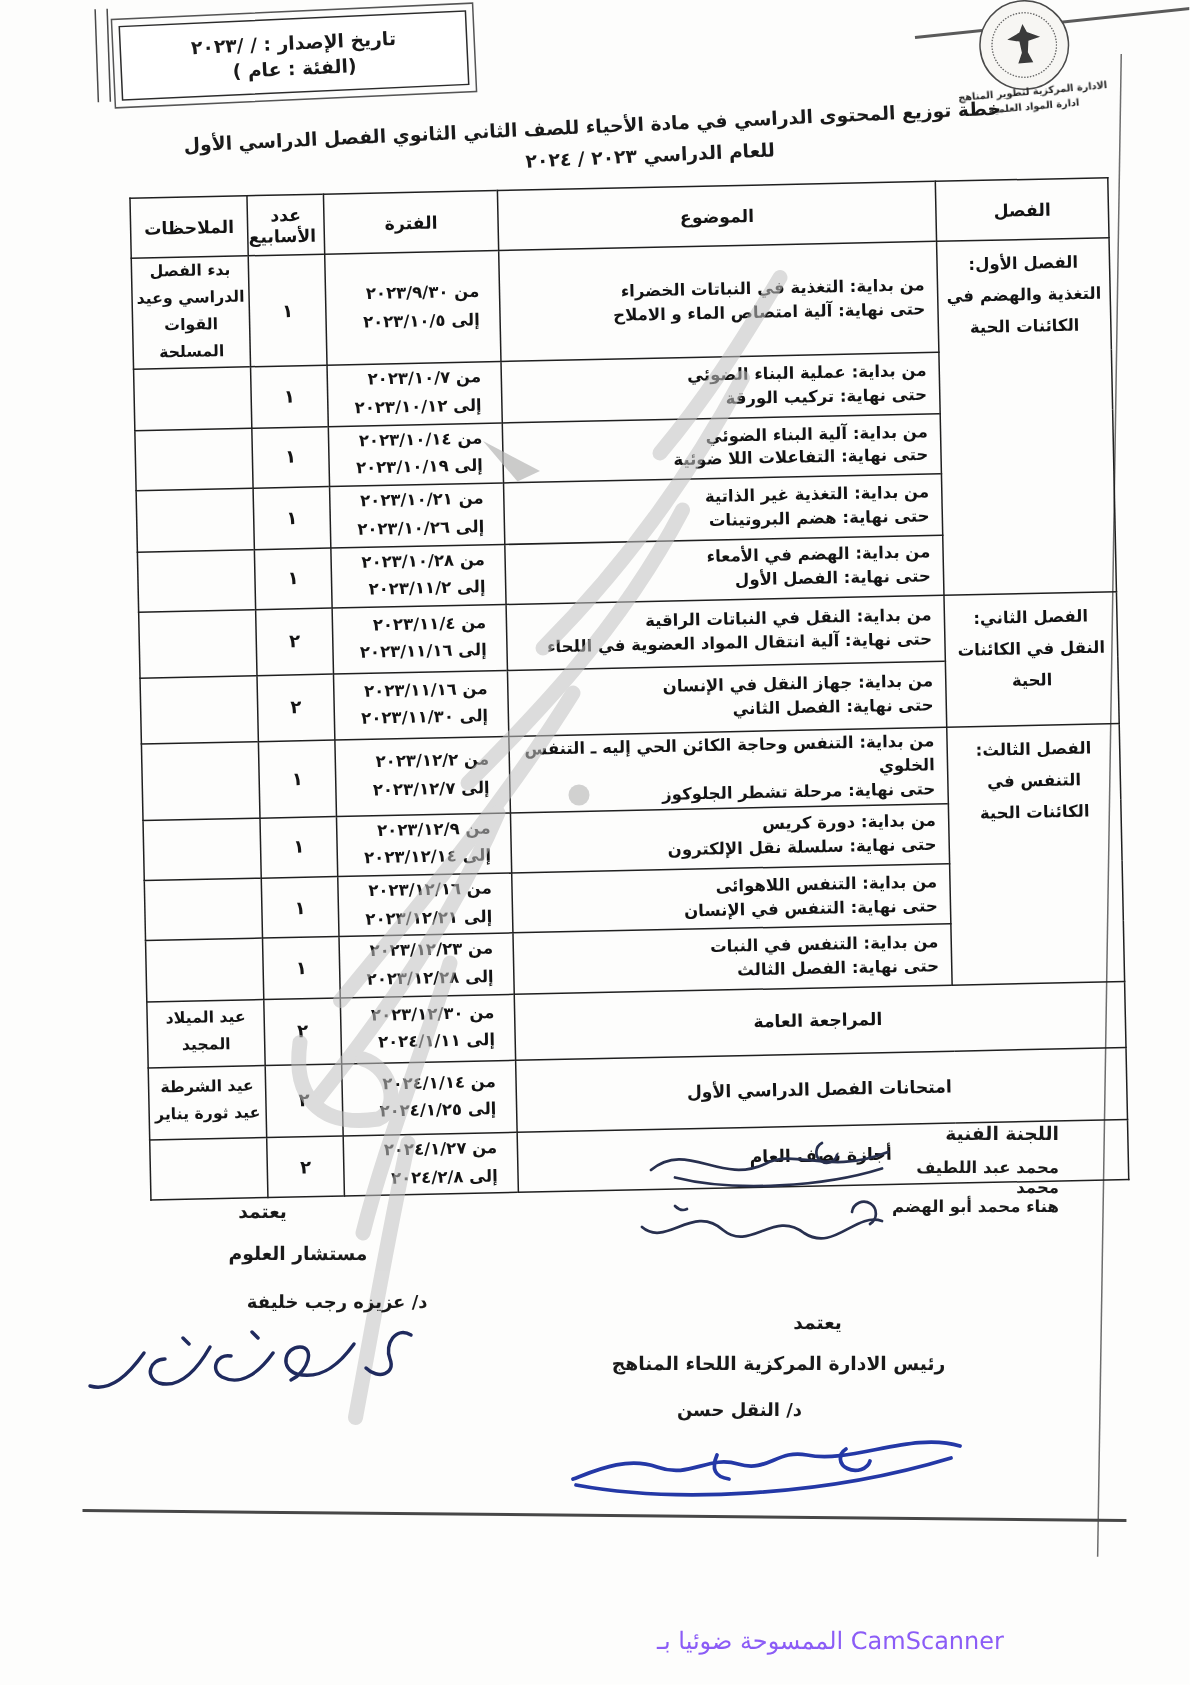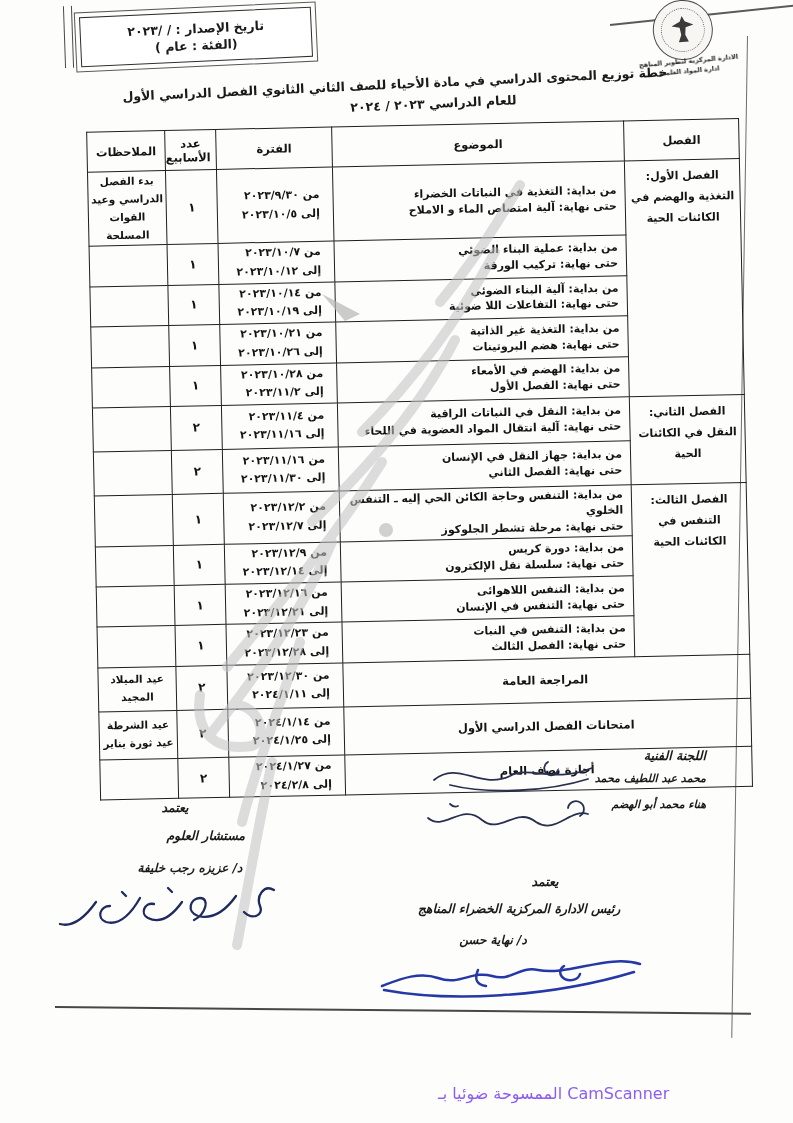--- a/index.html
+++ b/index.html
@@ -40,21 +40,21 @@
   td.topic.merged{text-align:center;font-size:11.5px;}
   td.period{text-align:right;padding-right:13px;line-height:1.7;white-space:nowrap;}
   td.weeks{text-align:center;font-size:12px;}
   td.notes{text-align:center;font-size:10.5px;line-height:1.7;padding:1px 2px;}
   td.chapter{text-align:center;line-height:1.9;vertical-align:top;padding-top:6px;}
 
   
   .watermark{position:absolute;left:0;top:0;pointer-events:none;}
 
   
-  .sig-label{position:absolute;font-weight:bold;direction:rtl;font-style:italic;}
+  .sig-label{position:absolute;font-weight:bold;direction:rtl;}
   .sig-svg{position:absolute;}
   .footer-note{position:absolute;left:438px;top:1084px;width:285px;font-size:16px;color:#8b5cf6;direction:ltr;text-align:left;}
 </style>
 </head>
 <body>
 
 <div class="scan">
 
   <div class="edge-left"></div>
   <div class="tr-line"></div>
@@ -317,35 +317,35 @@
   <svg class="sig-svg" style="left:420px;top:790px;" width="175" height="44" viewBox="0 0 175 44">
     <g fill="none" stroke="#28304f" stroke-width="1.8" stroke-linecap="round">
       <path d="M8,28 C 24,42 42,12 62,30 C 80,45 96,16 116,32 C 136,45 150,18 168,24"></path>
       <path d="M148,18 a8,8 0 1,1 12,8"></path>
       <path d="M30,14 q4,4 8,2"></path>
     </g>
   </svg>
 
   <div class="sig-label" style="left:120px;top:800px;width:110px;text-align:center;font-size:12.5px;">يعتمد</div>
   <div class="sig-label" style="left:105px;top:828px;width:140px;text-align:right;font-size:12.5px;">مستشار العلوم</div>
-  <div class="sig-label" style="left:95px;top:861px;width:190px;text-align:center;font-size:12px;">د/ عزيزه رجب خليفة</div>
+  <div class="sig-label" style="left:95px;top:861px;width:190px;font-size:12px;">د/ عزيزه رجب خليفة</div>
   <svg class="sig-svg" style="left:48px;top:876px;" width="235" height="66" viewBox="0 0 235 66">
     <g fill="none" stroke="#1f2a5e" stroke-width="2.3" stroke-linecap="round">
       <path d="M226,14 C 216,8 208,20 212,30 C 216,40 204,44 196,36"></path>
       <path d="M188,20 C 178,34 166,44 150,40 C 138,36 142,22 152,22 C 162,22 158,38 146,44"></path>
       <path d="M134,26 C 124,40 112,48 100,42 C 92,38 96,26 106,28"></path>
       <path d="M92,22 C 84,36 72,50 58,46 C 48,42 52,30 62,30"></path>
       <path d="M48,26 C 38,40 26,52 12,48"></path>
       <path d="M120,12 l4,4 M74,16 l4,4"></path>
     </g>
   </svg>
 
   <div class="sig-label" style="left:490px;top:874px;width:110px;text-align:center;font-size:12.5px;">يعتمد</div>
-  <div class="sig-label" style="left:388px;top:901px;width:262px;text-align:center;font-size:12.5px;">رئيس الادارة المركزية الخضراء المناهج</div>
-  <div class="sig-label" style="left:418px;top:933px;width:150px;text-align:center;font-size:12px;">د/ نهاية حسن</div>
+  <div class="sig-label" style="left:388px;top:901px;width:262px;text-align:center;font-size:12.5px;">رئيس الادارة المركزية اللحاء المناهج</div>
+  <div class="sig-label" style="left:418px;top:933px;width:150px;text-align:center;font-size:12px;">د/ النقل حسن</div>
   <svg class="sig-svg" style="left:368px;top:946px;" width="285" height="62" viewBox="0 0 285 62">
     <g fill="none" stroke="#2438a6" stroke-width="2.5" stroke-linecap="round">
       <path d="M272,18 C 240,8 200,30 170,24 C 150,20 144,36 124,30 C 104,24 92,40 70,32 C 50,25 30,34 14,40"></path>
       <path d="M16,44 C 80,56 180,52 266,26"></path>
       <path d="M196,20 a10,8 0 1,0 16,8"></path>
       <path d="M110,24 q-6,14 8,16"></path>
     </g>
   </svg>
 
   <div class="bottom-line"></div>

